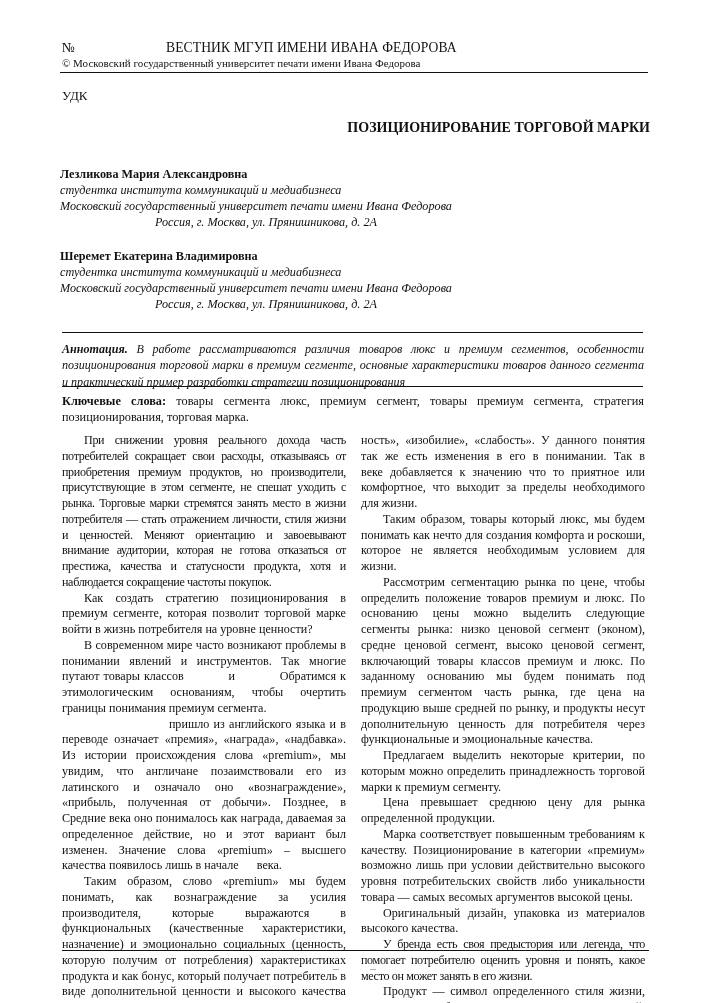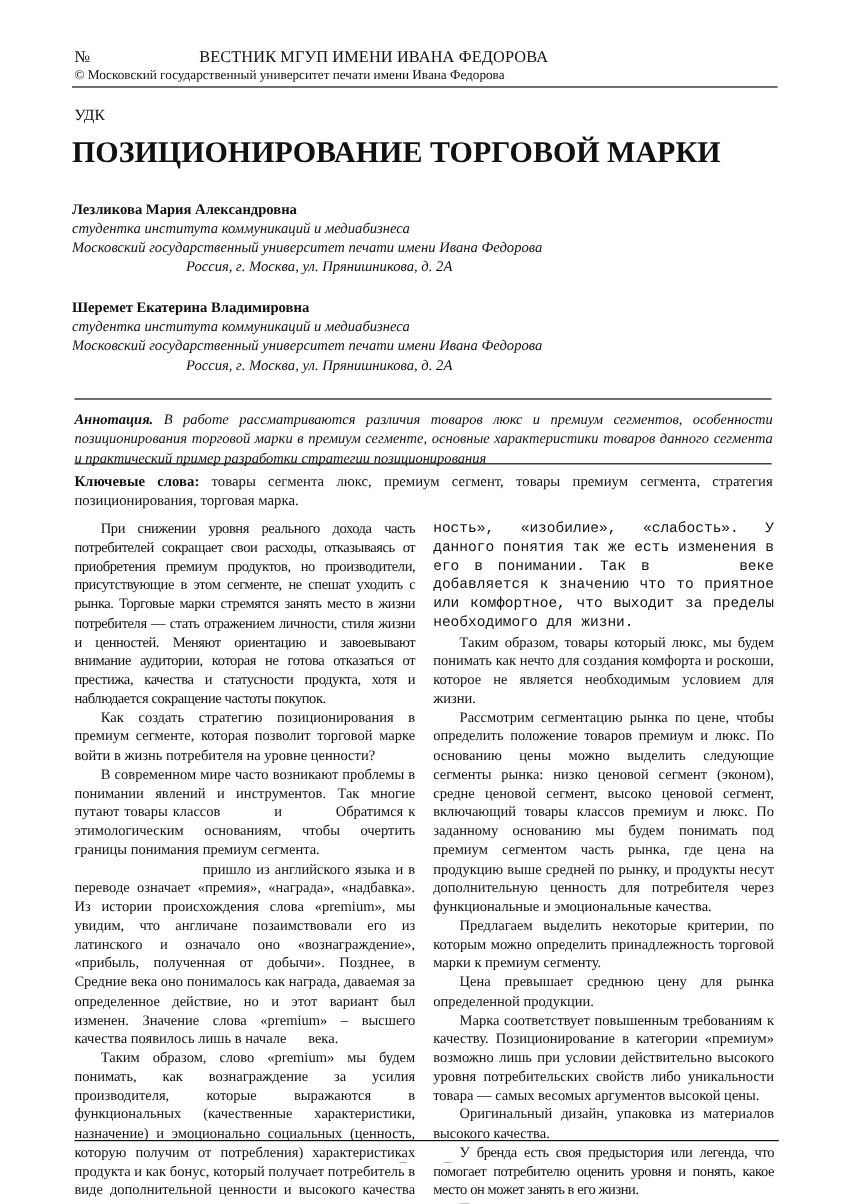--- a/index.html
+++ b/index.html
@@ -10,21 +10,21 @@
   .page { position: absolute; left: 0; top: 0; width: 709px; height: 1003px; }
   .hdr { position: absolute; left: 62px; width: 586px; }
   .hdr-top { top: 40px; font-size: 13.6px; line-height: 16px; }
   .hdr-top .num { position: absolute; left: 0; }
   .hdr-top .journal { position: absolute; left: 104px; letter-spacing: 0.1px; }
   .hdr-copy { top: 56px; font-size: 11px; line-height: 15px; }
   .hr { position: absolute; height: 0; border-top: 1.6px solid #111; }
   .udk { position: absolute; left: 62px; top: 88px; font-size: 13px; }
   .title {
     position: absolute; left: 60px; width: 590px; top: 115px;
-    text-align: left; font-weight: bold; font-size: 25px; line-height: 26px;
+    text-align: right; font-weight: bold; font-size: 14px; line-height: 26px;
   }
   .author {
     position: absolute; left: 60px; width: 590px; text-align: left;
     font-size: 12.2px; line-height: 16px;
   }
   .author .name { font-weight: bold; }
   .author .aff { font-style: italic; }
   .author .addr { font-style: italic; padding-left: 95px; }
   .annot {
     position: absolute; left: 62px; width: 582px; top: 341px;
@@ -96,21 +96,21 @@
   <div class="col left">
     <p class="tight">При снижении уровня реального дохода часть потребителей сокращает свои расходы, отказываясь от приобретения премиум продуктов, но производители, присутствующие в этом сегменте, не спешат уходить с рынка. Торговые марки стремятся занять место в жизни потребителя — стать отражением личности, стиля жизни и ценностей. Меняют ориентацию и завоевывают внимание аудитории, которая не готова отказаться от престижа, качества и статусности продукта, хотя и наблюдается сокращение частоты покупок.</p>
     <p>Как создать стратегию позиционирования в премиум сегменте, которая позволит торговой марке войти в жизнь потребителя на уровне ценности?</p>
     <p style="white-space:pre-wrap;">В современном мире часто возникают проблемы в понимании явлений и инструментов. Так многие путают товары классов           и           Обратимся к этимологическим основаниям, чтобы очертить границы понимания премиум сегмента.</p>
     <p style="white-space:pre-wrap;">                    пришло из английского языка и в переводе означает «премия», «награда», «надбавка». Из истории происхождения слова «premium», мы увидим, что англичане позаимствовали его из латинского и означало оно «вознаграждение», «прибыль, полученная от добычи». Позднее, в Средние века оно понималось как награда, даваемая за определенное действие, но и этот вариант был изменен. Значение слова «premium» – высшего качества появилось лишь в начале      века.</p>
     <p>Таким образом, слово «premium» мы будем понимать, как вознаграждение за усилия производителя, которые выражаются в функциональных (качественные характеристики, назначение) и эмоционально социальных (ценность, которую получим от потребления) характеристиках продукта и как бонус, который получает потребитель в виде дополнительной ценности и высокого качества продукта.</p>
 
   </div>
 
   <div class="col right">
-    <p style="text-indent:0; white-space:pre-wrap;font-family:Liberation Mono, monospace;">ность», «изобилие», «слабость». У данного понятия так же есть изменения в его в понимании. Так в      веке добавляется к значению что то приятное или комфортное, что выходит за пределы необходимого для жизни.</p>
+    <p style="text-indent:0; white-space:pre-wrap;">ность», «изобилие», «слабость». У данного понятия так же есть изменения в его в понимании. Так в      веке добавляется к значению что то приятное или комфортное, что выходит за пределы необходимого для жизни.</p>
     <p>Таким образом, товары который люкс, мы будем понимать как нечто для создания комфорта и роскоши, которое не является необходимым условием для жизни.</p>
     <p>Рассмотрим сегментацию рынка по цене, чтобы определить положение товаров премиум и люкс. По основанию цены можно выделить следующие сегменты рынка: низко ценовой сегмент (эконом), средне ценовой сегмент, высоко ценовой сегмент, включающий товары классов премиум и люкс. По заданному основанию мы будем понимать под премиум сегментом часть рынка, где цена на продукцию выше средней по рынку, и продукты несут дополнительную ценность для потребителя через функциональные и эмоциональные качества.</p>
     <p>Предлагаем выделить некоторые критерии, по которым можно определить принадлежность торговой марки к премиум сегменту.</p>
     <p>Цена превышает среднюю цену для рынка определенной продукции.</p>
     <p>Марка соответствует повышенным требованиям к качеству. Позиционирование в категории «премиум» возможно лишь при условии действительно высокого уровня потребительских свойств либо уникальности товара — самых весомых аргументов высокой цены.</p>
     <p>Оригинальный дизайн, упаковка из материалов высокого качества.</p>
     <p class="tight">У бренда есть своя предыстория или легенда, что помогает потребителю оценить уровня и понять, какое место он может занять в его жизни.</p>
     <p>Продукт — символ определенного стиля жизни, связывает потребителя с ограниченным кругом людей, событий, продуктов, имеющих высокий социальный статус</p>
   </div>
 

